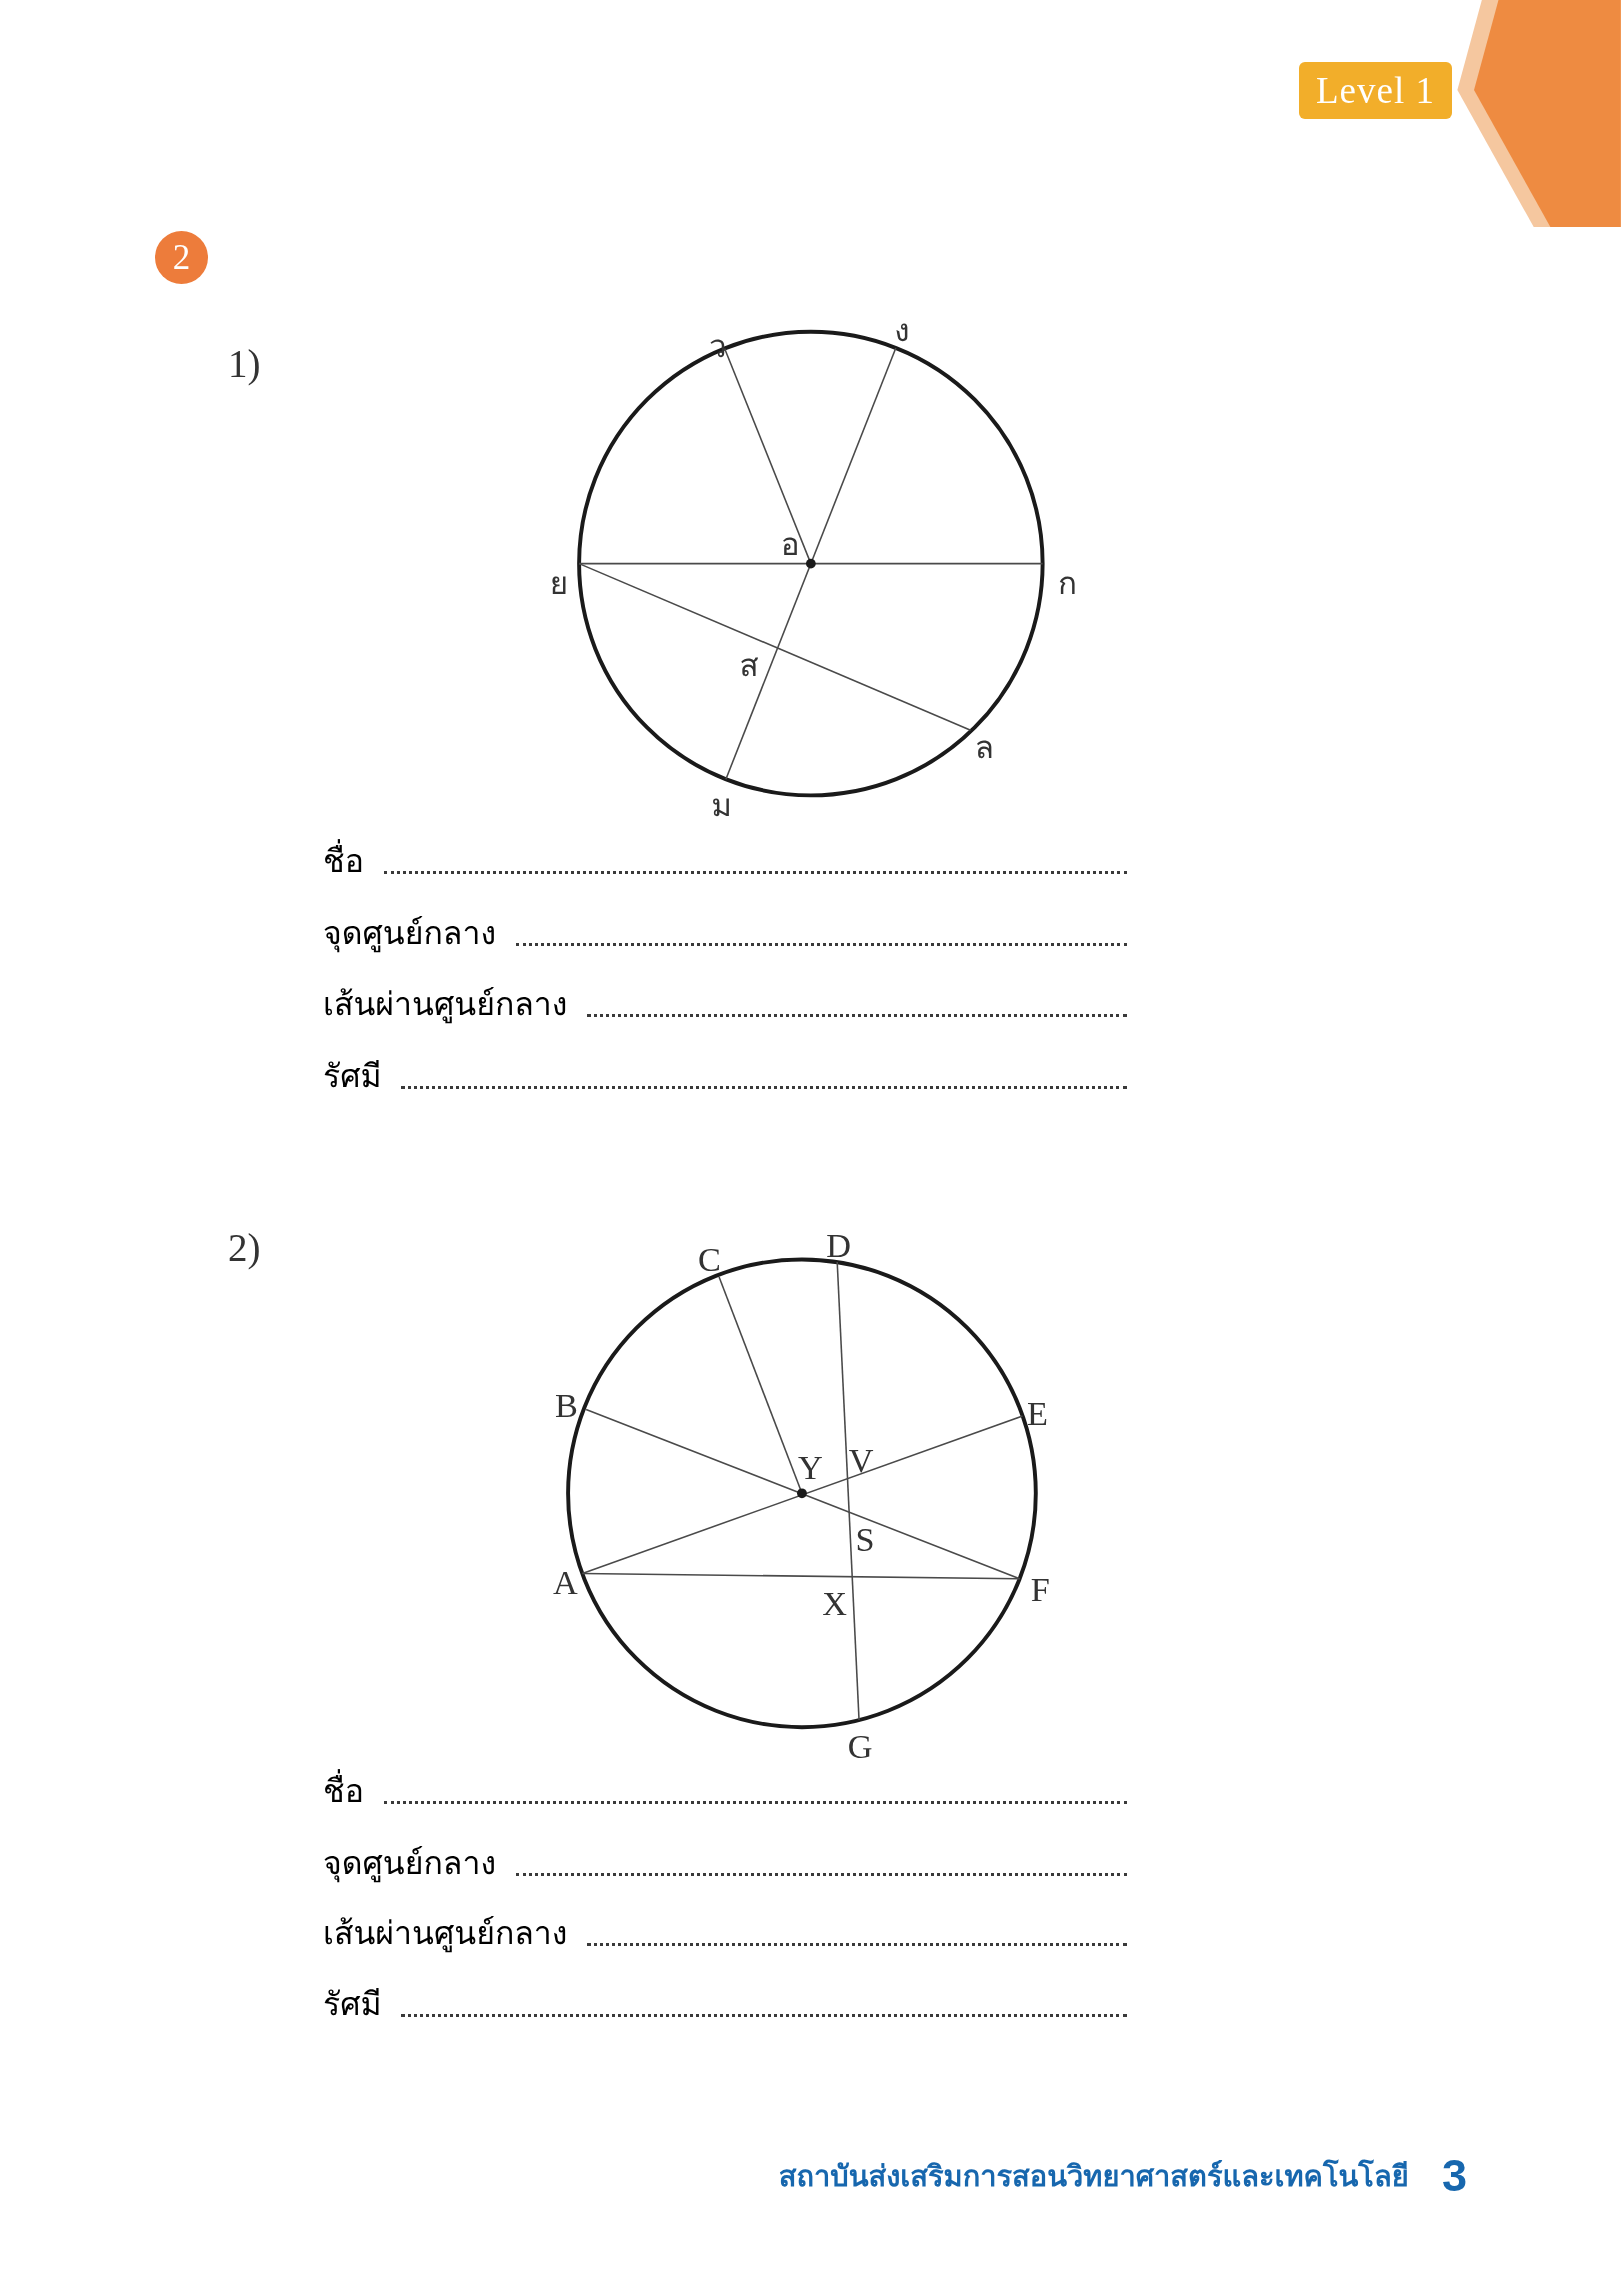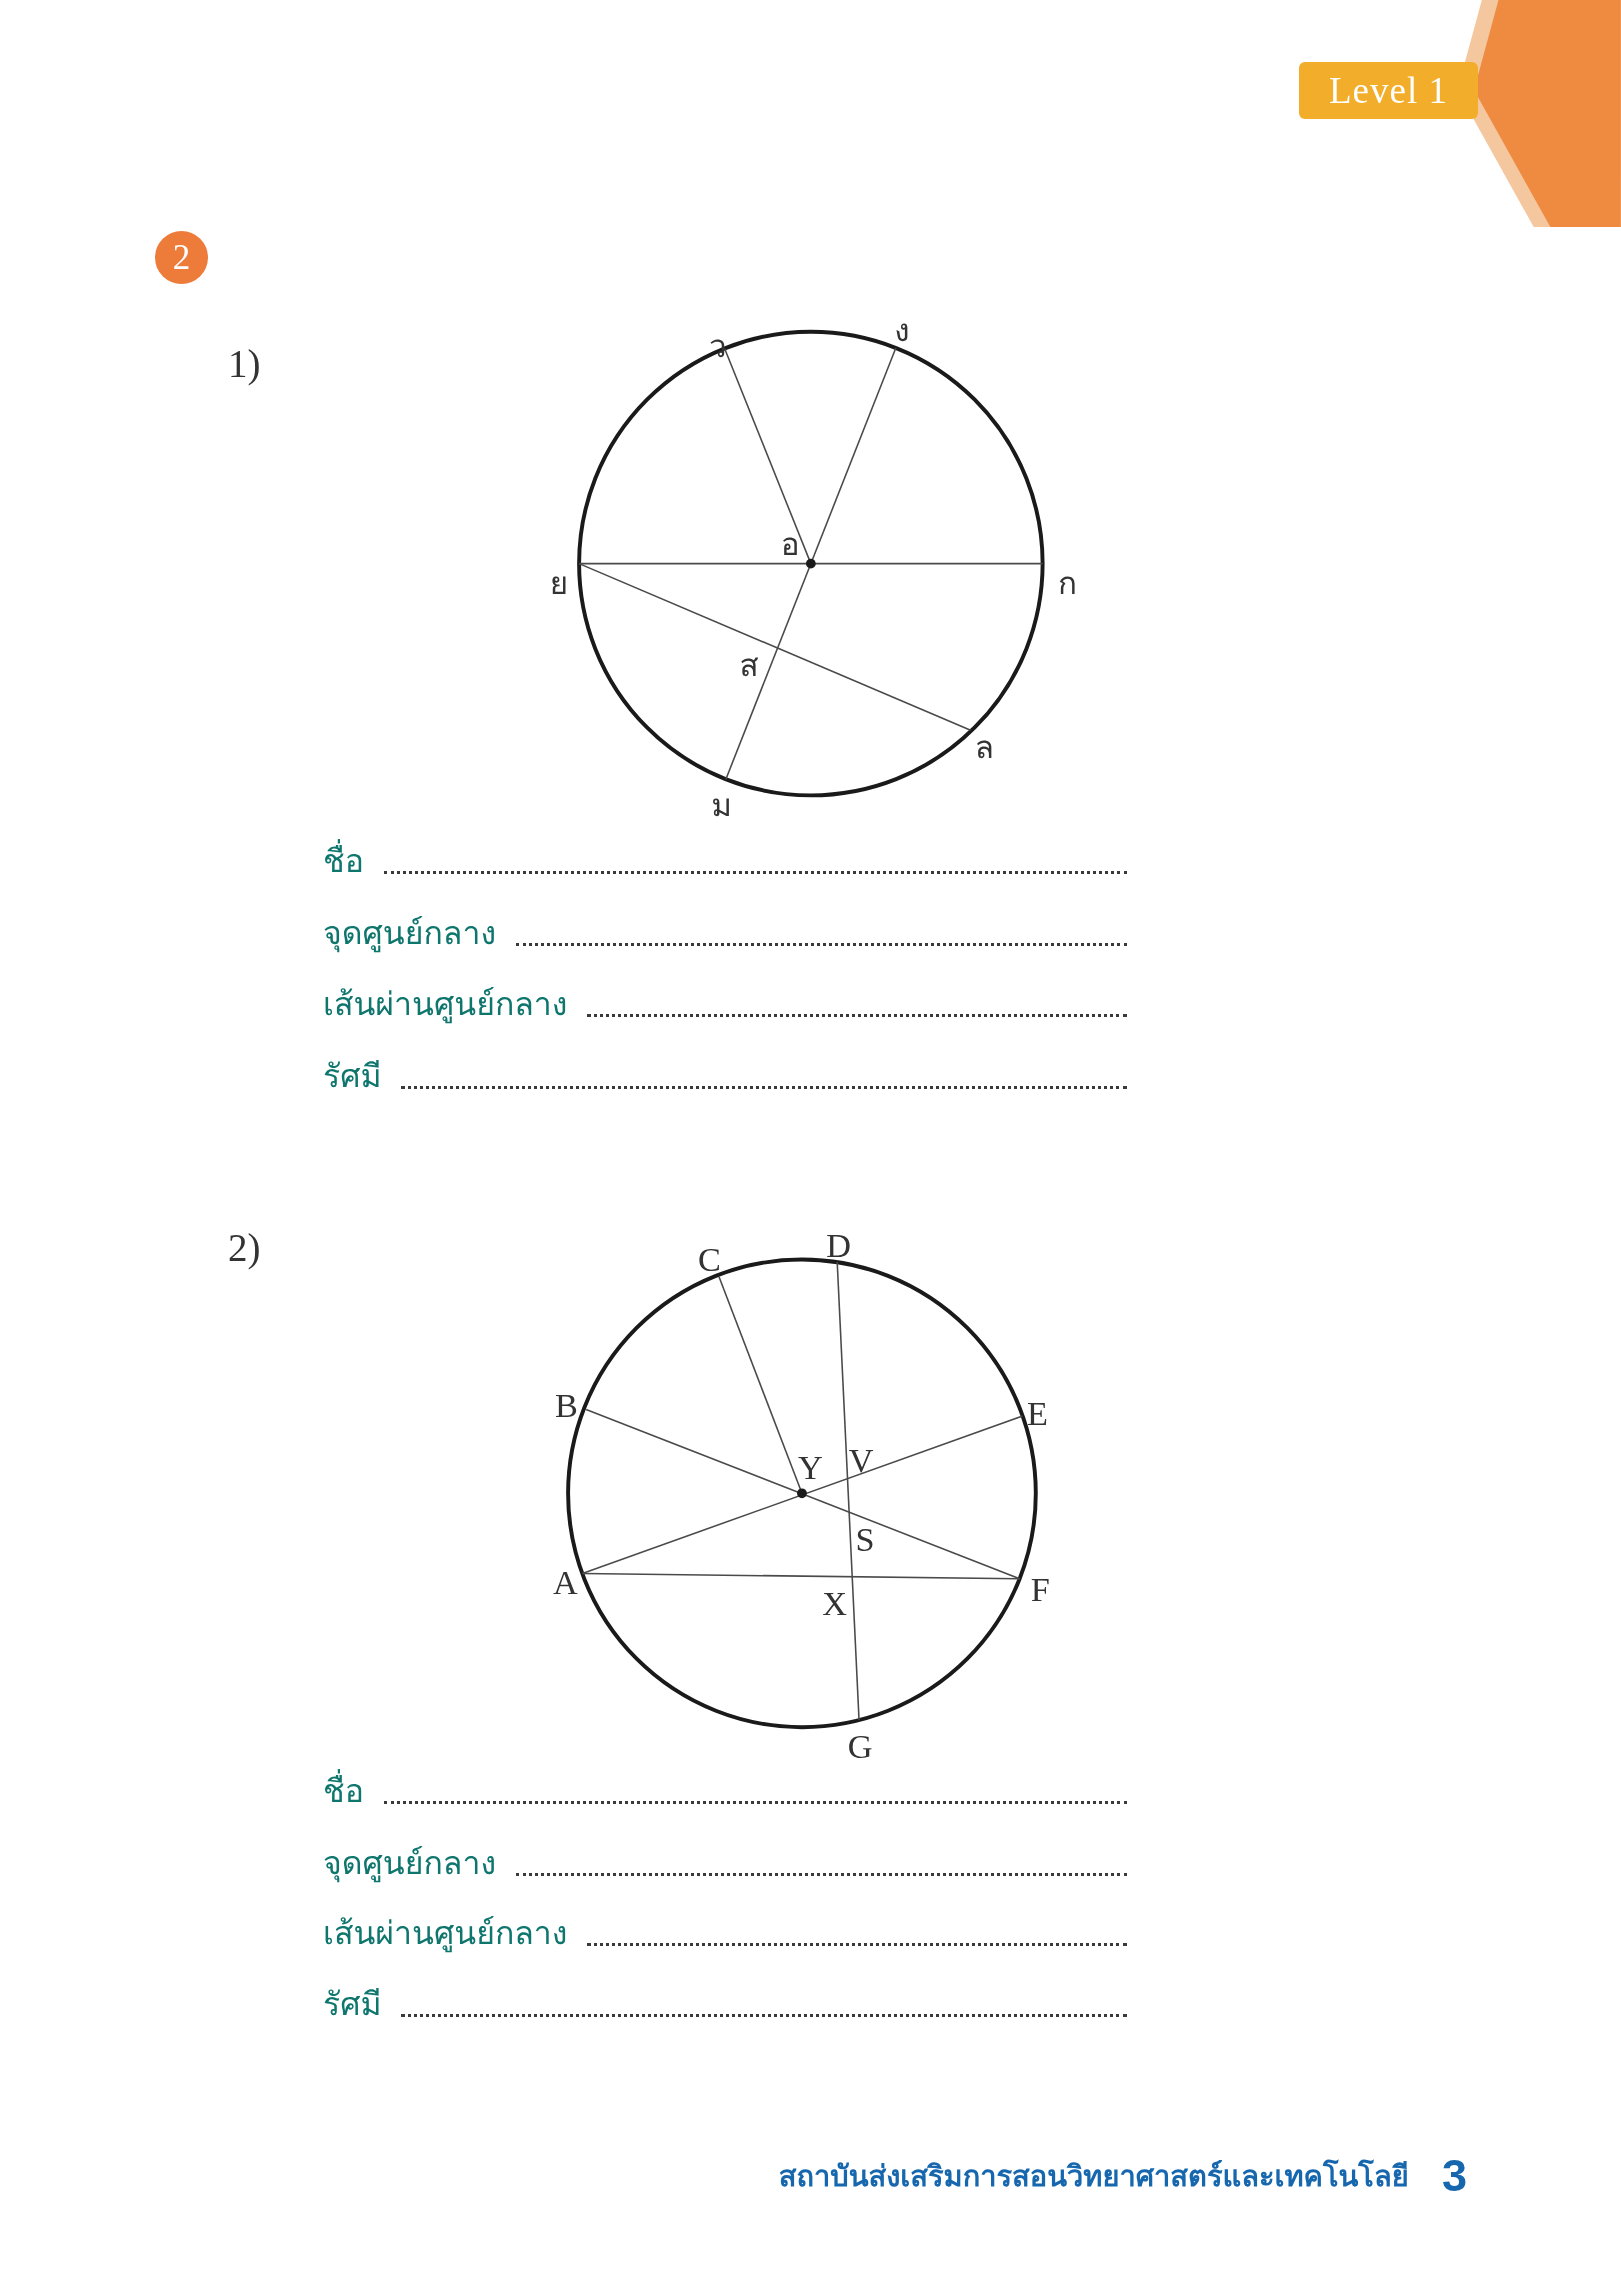--- a/index.html
+++ b/index.html
@@ -8,21 +8,21 @@
     width:1621px;height:2293px;
     background:#ffffff;
     font-family:"Liberation Sans","DejaVu Sans",sans-serif;
     color:#333333;
     overflow:hidden;
   }
   
   .corner-svg{position:absolute;left:1421px;top:0;width:200px;height:230px;}
   
   .level-badge{
-    position:absolute;left:1299px;top:62px;width:179px;height:57px;
+    position:absolute;left:1299px;top:62px;width:153px;height:57px;
     background:#F2AE2A;border-radius:5.9px;
     display:flex;align-items:center;justify-content:center;
     font-family:"Liberation Serif","DejaVu Serif",serif;
     font-size:37px;color:#ffffff;letter-spacing:1px;
   }
   
   .section-circle{
     position:absolute;left:155px;top:231px;width:53px;height:53px;
     background:#ED7C3B;border-radius:50%;
     display:flex;align-items:center;justify-content:center;
@@ -55,21 +55,21 @@
   .serif-lab{
     font-family:"Liberation Serif","DejaVu Serif",serif;
     font-size:35px;fill:#333333;
   }
   
   .ans-row{
     position:absolute;left:323px;width:804px;height:47px;
     display:flex;align-items:flex-end;
   }
   .ans-label{
-    font-size:32px;font-weight:500;color:#0f766e;line-height:43px;
+    font-size:32px;font-weight:500;color:#000000;line-height:43px;
     white-space:nowrap;
     text-align:right;
   }
   .dots{
     flex:1;margin-left:19.6px;margin-bottom:8.8px;
     border-bottom:3.9px dotted #3a3a3a;
   }
   
   .r1a{top:836px;} .r1b{top:908px;} .r1c{top:979px;} .r1d{top:1051px;}
   

